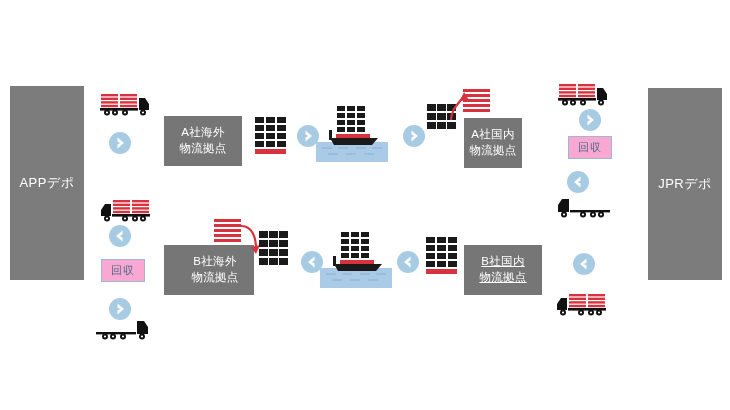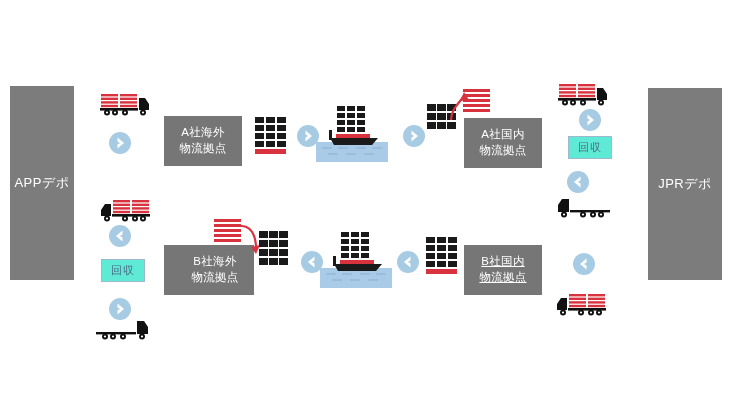--- a/index.html
+++ b/index.html
@@ -26,54 +26,54 @@
     background:#767676;
     color:#ffffff;
     display:flex;flex-direction:column;align-items:center;justify-content:center;
     font-size:11.5px;line-height:1.35;letter-spacing:.3px;
   }
   .node span{display:block;white-space:nowrap;}
 
   
   .badge{
     position:absolute;
-    background:#5eead4;
+    background:#f9a8d4;
     border:1px solid #9fb8cf;
     color:#4a6b85;
     display:flex;align-items:center;justify-content:center;
     font-size:11px;letter-spacing:1px;
   }
 
   
   .arrow{position:absolute;width:24px;height:24px;}
   .arrow svg{display:block;width:24px;height:24px;}
 
   
   .icon{position:absolute;}
   .icon svg{display:block;}
 </style>
 </head>
 <body>
 
 <div id="canvas">
 
-  <div class="depot" style="left:10px;top:86px;width:64px;height:194px;">
+  <div class="depot" style="left:10px;top:86px;width:74px;height:194px;">
     <span>APPデポ</span>
   </div>
 
   <div class="depot" style="left:648px;top:88px;width:74px;height:192px;">
     <span>JPRデポ</span>
   </div>
 
   <div class="node" style="left:164px;top:116px;width:78px;height:50px;">
     <span>A社海外</span>
     <span>物流拠点</span>
   </div>
 
-  <div class="node" style="left:464px;top:118px;width:78px;height:50px;">
+  <div class="node" style="left:464px;top:118px;width:58px;height:50px;">
     <span>A社国内</span>
     <span>物流拠点</span>
   </div>
 
   <div class="node" style="left:164px;top:245px;width:78px;height:50px;padding-left:12px;">
     <span>B社海外</span>
     <span>物流拠点</span>
   </div>
 
   <div class="node" style="left:464px;top:245px;width:78px;height:50px;text-decoration:underline;">

